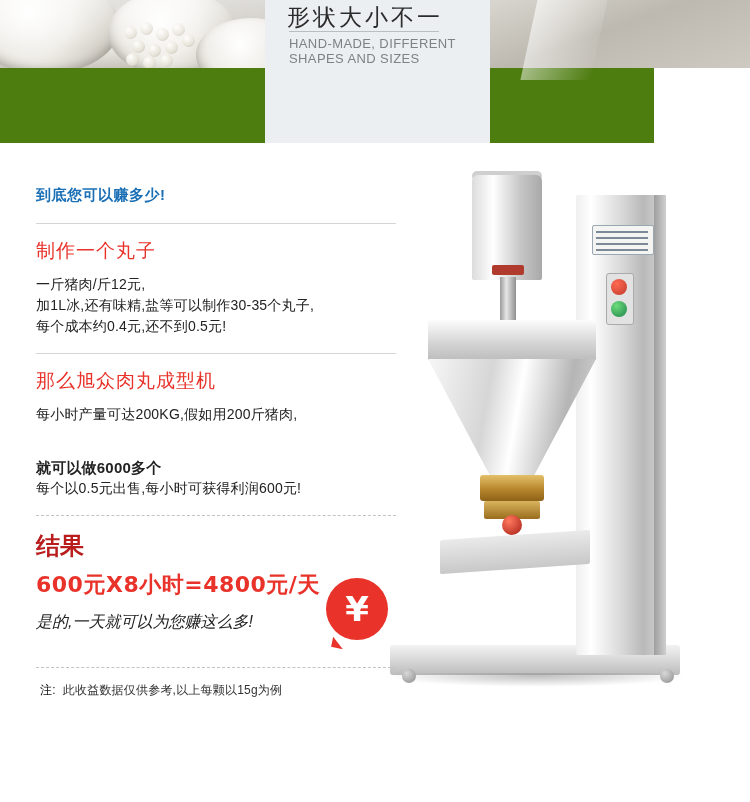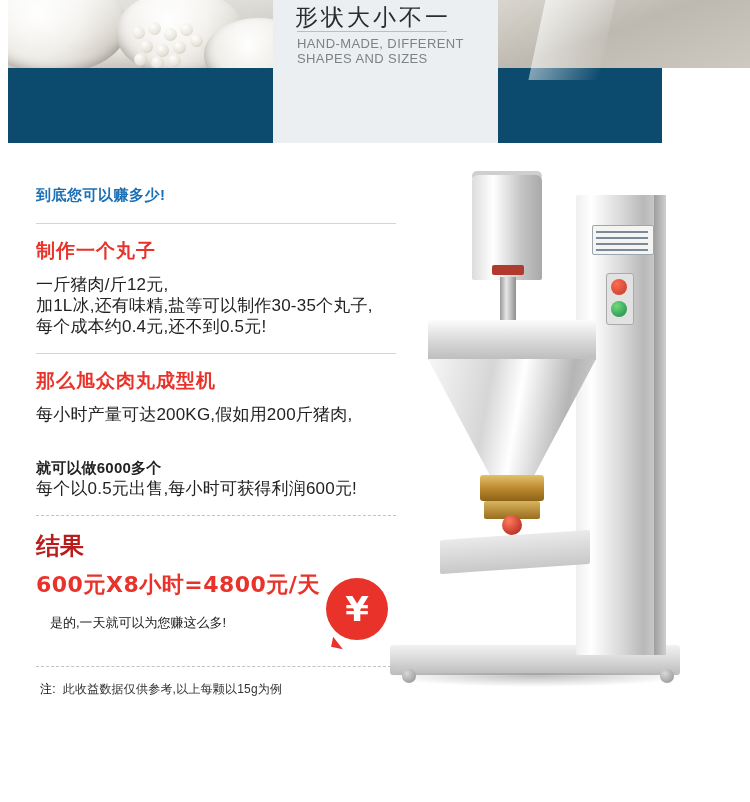--- a/index.html
+++ b/index.html
@@ -11,25 +11,25 @@
     height: 802px;
     background: #ffffff;
     font-family: "Liberation Sans", sans-serif;
     position: relative;
     overflow: hidden;
   }
 
   
   .top-banner {
     position: absolute;
-    left: 8px;
+    left: 0;
     top: 0;
     width: 654px;
     height: 143px;
-    background: #0c4a6e;
+    background: #4d7c0f;
   }
   .banner-photo {
     position: absolute;
     left: 0;
     top: 0;
     width: 265px;
     height: 68px;
     background:
       radial-gradient(ellipse at 22% 55%, #ffffff 0%, #e8e6e0 30%, #c9c5bd 60%, #b6b2a9 100%),
       linear-gradient(120deg, #dedad2 0%, #c8c4bb 50%, #d6d2ca 100%);
@@ -231,27 +231,27 @@
   }
   .hr {
     width: 360px;
     height: 1px;
     background: #d5d5d5;
     margin: 16px 0 14px 0;
   }
   .h-red {
     font-size: 19px;
     color: #e8322a;
-    font-weight: bold;
+    font-weight: normal;
     margin: 0 0 10px 0;
     letter-spacing: 1px;
     font-family: "DejaVu Sans", sans-serif;
   }
   .p {
-    font-size: 17px;
+    font-size: 14px;
     color: #222222;
     line-height: 21px;
     margin: 0;
     letter-spacing: .2px;
   }
   .p.bold {
     font-weight: bold;
     font-size: 15px;
     margin-top: 32px;
   }
@@ -269,23 +269,24 @@
   }
   .result-line {
     font-size: 22px;
     color: #e8322a;
     font-weight: bold;
     margin: 0 0 12px 0;
     letter-spacing: .5px;
     font-family: "DejaVu Sans", sans-serif;
   }
   .result-sub {
-    font-size: 13px;
+    font-size: 16px;
     color: #222;
-    margin: 14px;
+    margin: 0;
+    font-style: italic;
   }
   .yen-bubble {
     position: absolute;
     left: 290px;
     top: 392px;
     width: 62px;
     height: 62px;
     border-radius: 50%;
     background: #e8322a;
     color: #ffffff;

